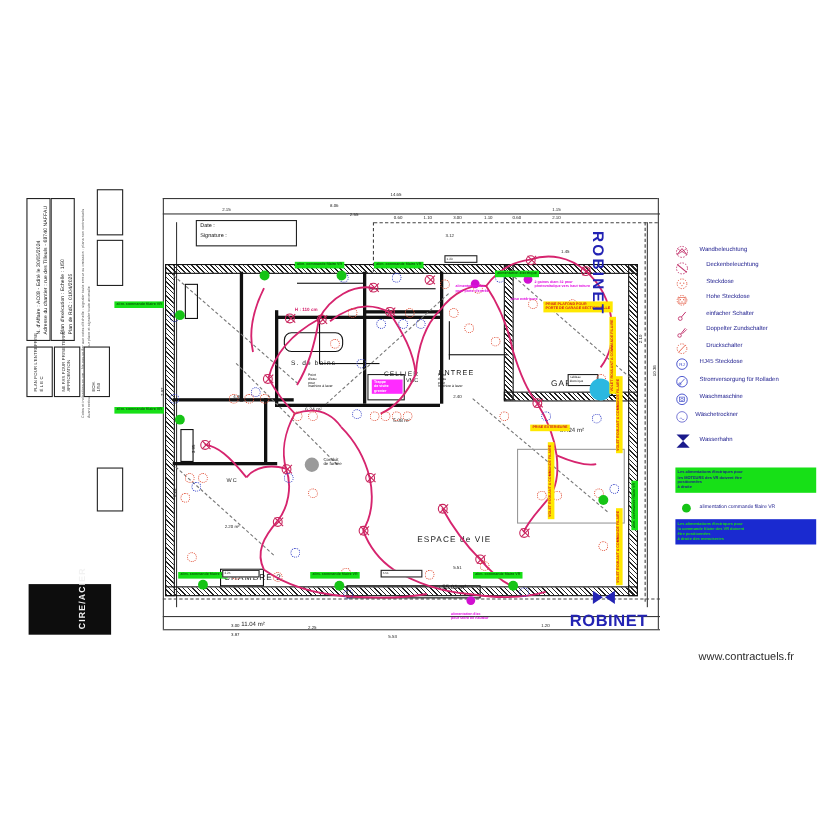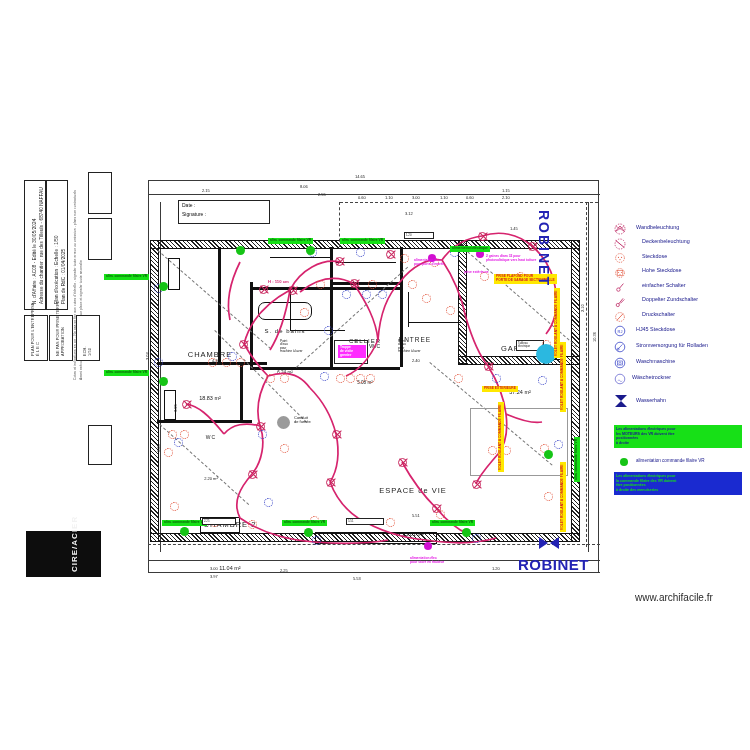--- a/index.html
+++ b/index.html
@@ -219,24 +219,20 @@
     <div class="dash" style="left:8px;top:382px;width:452px;"></div>
     <div class="dash" style="left:200px;top:40px;width:258px;"></div>
     <div class="dashv" style="left:446px;top:40px;height:345px;"></div>
     <div class="dashv" style="left:199px;top:40px;height:45px;"></div>
 
     <div class="abs" style="left:38px;top:38px;width:90px;height:22px;border:1px solid #222;background:#fff;">
       <div class="txt" style="left:3px;top:2px;font-size:5px;color:#111;">Date :</div>
       <div class="txt" style="left:3px;top:11px;font-size:5px;color:#111;">Signature :</div>
     </div>
 
-    <div class="roomlabel" style="left:30px;top:152px;width:80px;">
-      <div class="nm">CHAMBRE</div>
-      <div class="ar">18.83 m²</div>
-    </div>
     <div class="roomlabel" style="left:115px;top:130px;width:60px;">
       <div class="nm" style="font-size:6px;">S. de bains</div>
       <div class="ar" style="font-size:4.6px;">6.24 m²</div>
     </div>
     <div class="roomlabel" style="left:192px;top:140px;width:66px;">
       <div class="nm" style="font-size:6px;">CELLIER</div>
       <div class="ar" style="font-size:4.6px;">5.08 m²</div>
     </div>
     <div class="roomlabel" style="left:245px;top:138px;width:60px;">
       <div class="nm" style="font-size:6.5px;">ENTREE</div>
@@ -578,15 +574,15 @@
   <div class="abs" style="left:614px;top:456px;width:140px;height:14px;">
     <div class="dotg" style="left:6px;top:2px;width:8px;height:8px;"></div>
     <div class="legnote" style="left:22px;top:2px;">alimentation commande filaire VR</div>
   </div>
 
   <div class="legbox blue" style="left:614px;top:472px;width:124px;">Les alimentations électriques pour
 la commande filaire des VR doivent
 être positionnées
 à droite des menuiseries</div>
 
-  <div id="url">www.archifacile.fr</div>
+  <div id="url">www.contractuels.fr</div>
 
 </div>
 
 </body></html>

